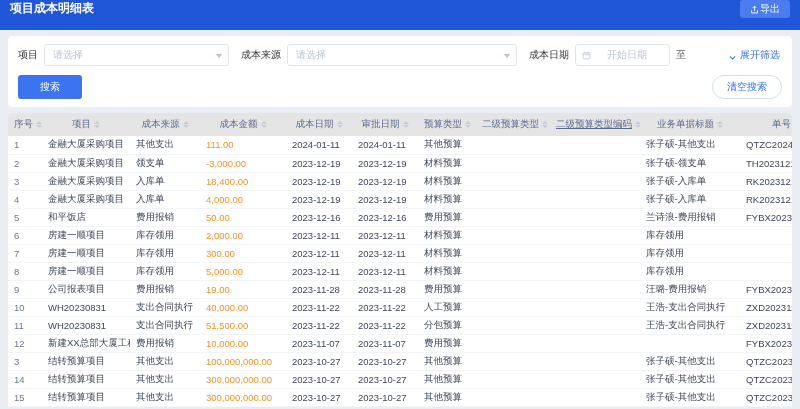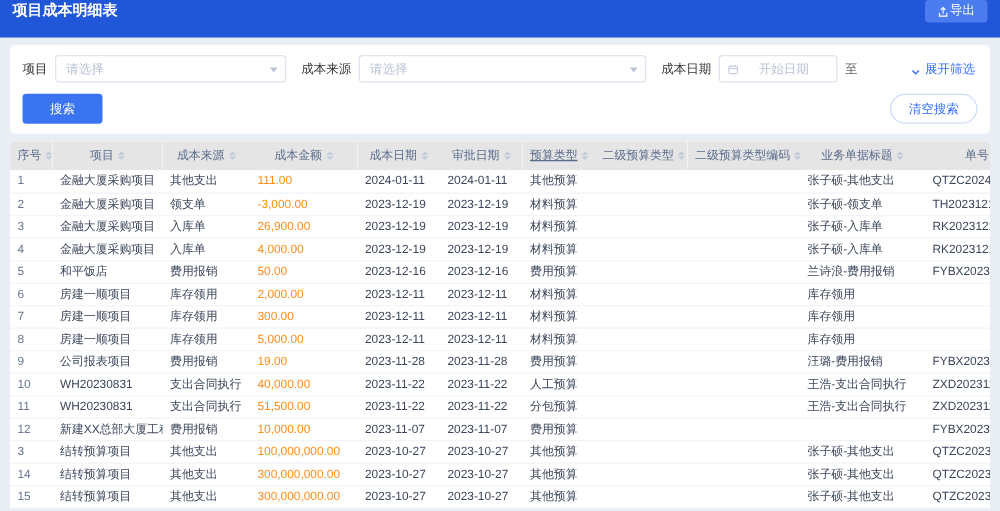--- a/index.html
+++ b/index.html
@@ -65,23 +65,23 @@
   thead th {
     background: #e5e5e5; color: #5a6b8c; font-weight: normal; text-align: center;
     padding: 5px 6px; white-space: nowrap; overflow: hidden; cursor: pointer;
   }
   thead th:nth-child(1)  { width: 34px; }
   thead th:nth-child(2)  { width: 88px; }
   thead th:nth-child(3)  { width: 70px; }
   thead th:nth-child(4)  { width: 86px; }
   thead th:nth-child(5)  { width: 66px; }
   thead th:nth-child(6)  { width: 66px; margin-top: 24px; }
-  thead th:nth-child(7)  { width: 58px; text-decoration: underline; }
+  thead th:nth-child(7)  { width: 58px; }
   thead th:nth-child(8)  { width: 74px; margin-top: 17px; }
-  thead th:nth-child(9)  { width: 90px; }
+  thead th:nth-child(9)  { width: 90px; text-decoration: underline; }
   thead th:nth-child(10) { width: 100px; margin-left: 48px; }
   thead th:nth-child(11) { width: 92px; }
   tbody td {
     color: #3c465a; padding: 0 6px; height: 18px;
     border-bottom: 1px solid #f2f4f8; white-space: nowrap; overflow: hidden;
   }
   td.amount { color: #ff8d1a; }
   td.index-cell { color: #6b7890; }
   .sort-icon {
     display: inline-flex; flex-direction: column; gap: 1px;
@@ -226,21 +226,21 @@
           <td>材料预算</td>
           <td></td>
           <td></td>
           <td>张子硕-领支单</td>
           <td>TH20231219001</td>
         </tr>
         <tr>
           <td class="index-cell">3</td>
           <td>金融大厦采购项目</td>
           <td>入库单</td>
-          <td class="amount">26,900.00</td>
+          <td class="amount">18,400.00</td>
           <td>2023-12-19</td>
           <td>2023-12-19</td>
           <td>材料预算</td>
           <td></td>
           <td></td>
           <td>张子硕-入库单</td>
           <td>RK20231219003</td>
         </tr>
         <tr>
           <td class="index-cell">4</td>

